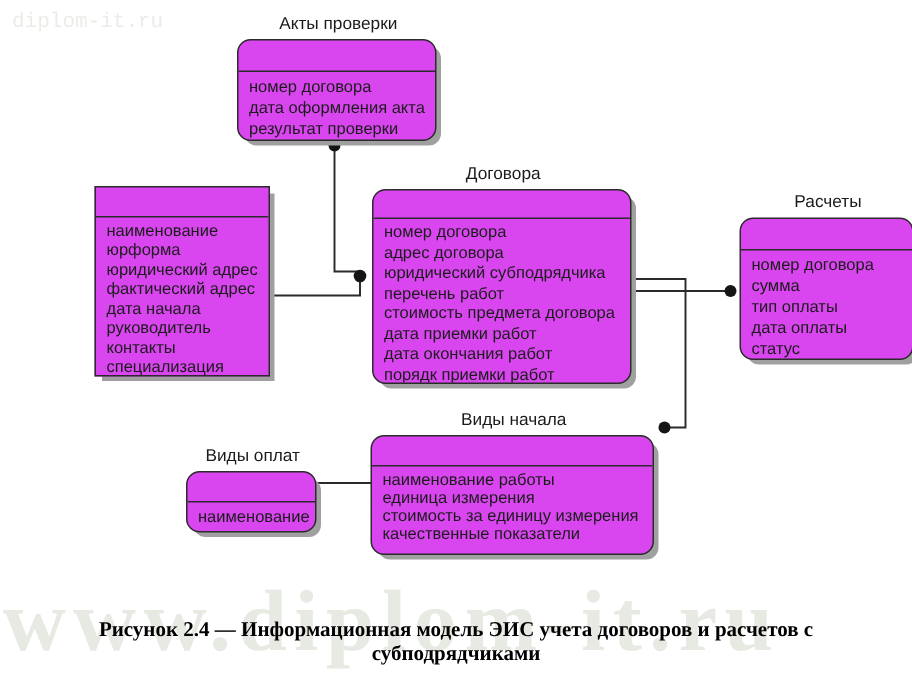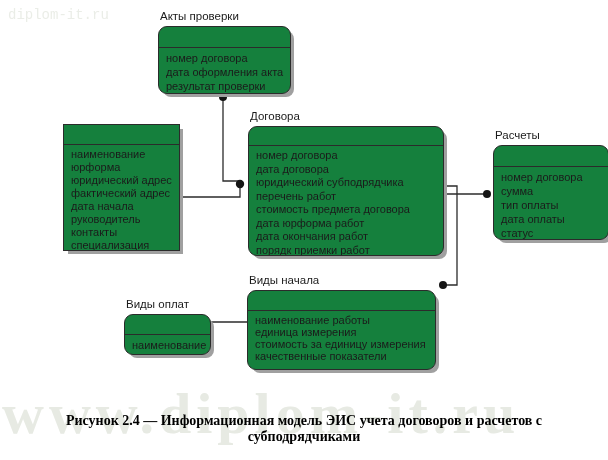--- a/index.html
+++ b/index.html
@@ -23,24 +23,24 @@
     font-size:58px;letter-spacing:5px;color:var(--watermark);z-index:1;
   }
   
   .wires{position:absolute;left:0;top:0;z-index:2;}
   .wires path{fill:none;stroke:var(--line);stroke-width:1.3;}
   .wires circle{fill:#151515;stroke:none;}
   
   .entity-group{position:absolute;z-index:3;}
   .entity-label{
     font-size:11.5px;line-height:13px;height:14px;color:var(--text);
-    padding-left:2px;margin-bottom:2px;white-space:nowrap;
+    padding-left:2px;margin-bottom:2px;white-space:nowrap;text-align:center;
   }
   .entity-box{
-    background:#15803d;border:1.4px solid var(--line);
+    background:#d946ef;border:1.4px solid var(--line);
     box-shadow:4px 4px 0 -1px var(--shadow);
     overflow:hidden;box-sizing:border-box;
   }
   .entity-box.rounded{border-radius:9px;}
   .entity-header{border-bottom:1.2px solid var(--line);}
   .entity-attrs{padding:3px 5px 2px 7px;font-size:11px;}
   .attr-line{white-space:nowrap;}
   
   .caption{
     position:absolute;left:0;top:413px;width:608px;z-index:4;
@@ -91,31 +91,31 @@
           <div class="attr-line">юридический адрес</div>
           <div class="attr-line">фактический адрес</div>
           <div class="attr-line">дата начала</div>
           <div class="attr-line">руководитель</div>
           <div class="attr-line">контакты</div>
           <div class="attr-line">специализация</div>
         </div>
     </div>
   </div>
 
-  <div class="entity-group" style="left:248px;top:110px;width:196px;">
+  <div class="entity-group" style="left:248px;top:110px;width:173px;">
     <div class="entity-label">Договора</div>
     <div class="entity-box rounded" style="height:130px;">
       <div class="entity-header" style="height:18px;"></div>
       <div class="entity-attrs" style="line-height:13.5px;">
           <div class="attr-line">номер договора</div>
-          <div class="attr-line">дата договора</div>
+          <div class="attr-line">адрес договора</div>
           <div class="attr-line">юридический субподрядчика</div>
           <div class="attr-line">перечень работ</div>
           <div class="attr-line">стоимость предмета договора</div>
-          <div class="attr-line">дата юрформа работ</div>
+          <div class="attr-line">дата приемки работ</div>
           <div class="attr-line">дата окончания работ</div>
           <div class="attr-line">порядк приемки работ</div>
         </div>
     </div>
   </div>
 
   <div class="entity-group" style="left:493px;top:129px;width:116px;">
     <div class="entity-label">Расчеты</div>
     <div class="entity-box rounded" style="height:95px;">
       <div class="entity-header" style="height:20px;"></div>

